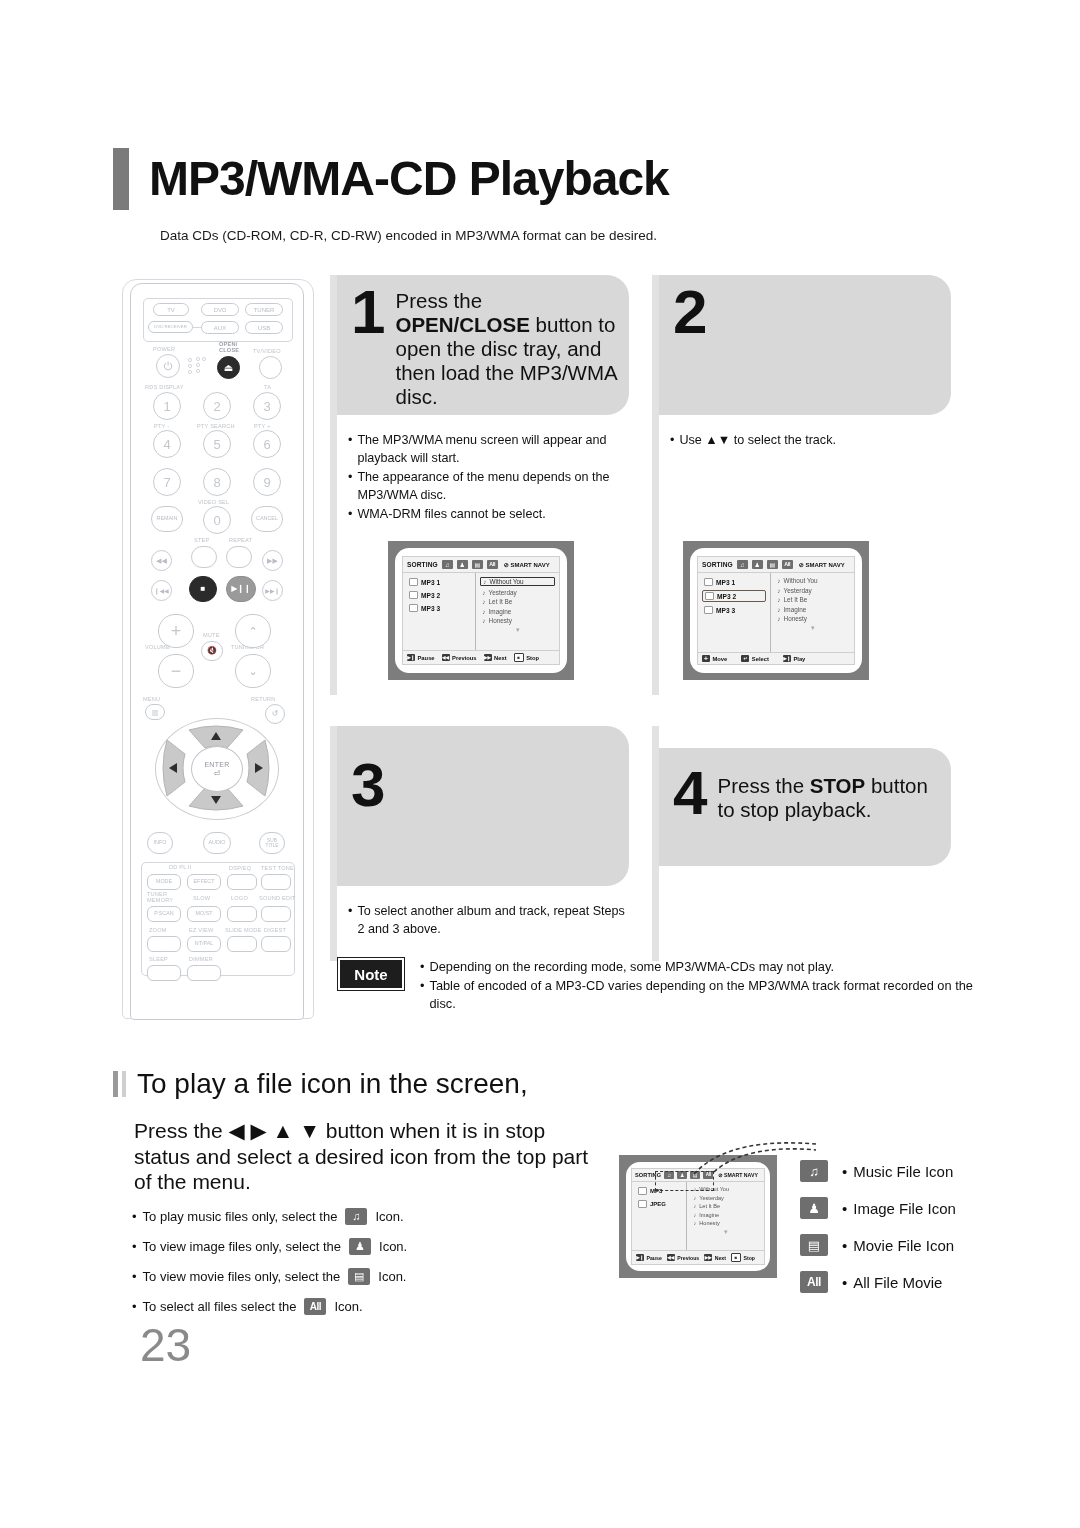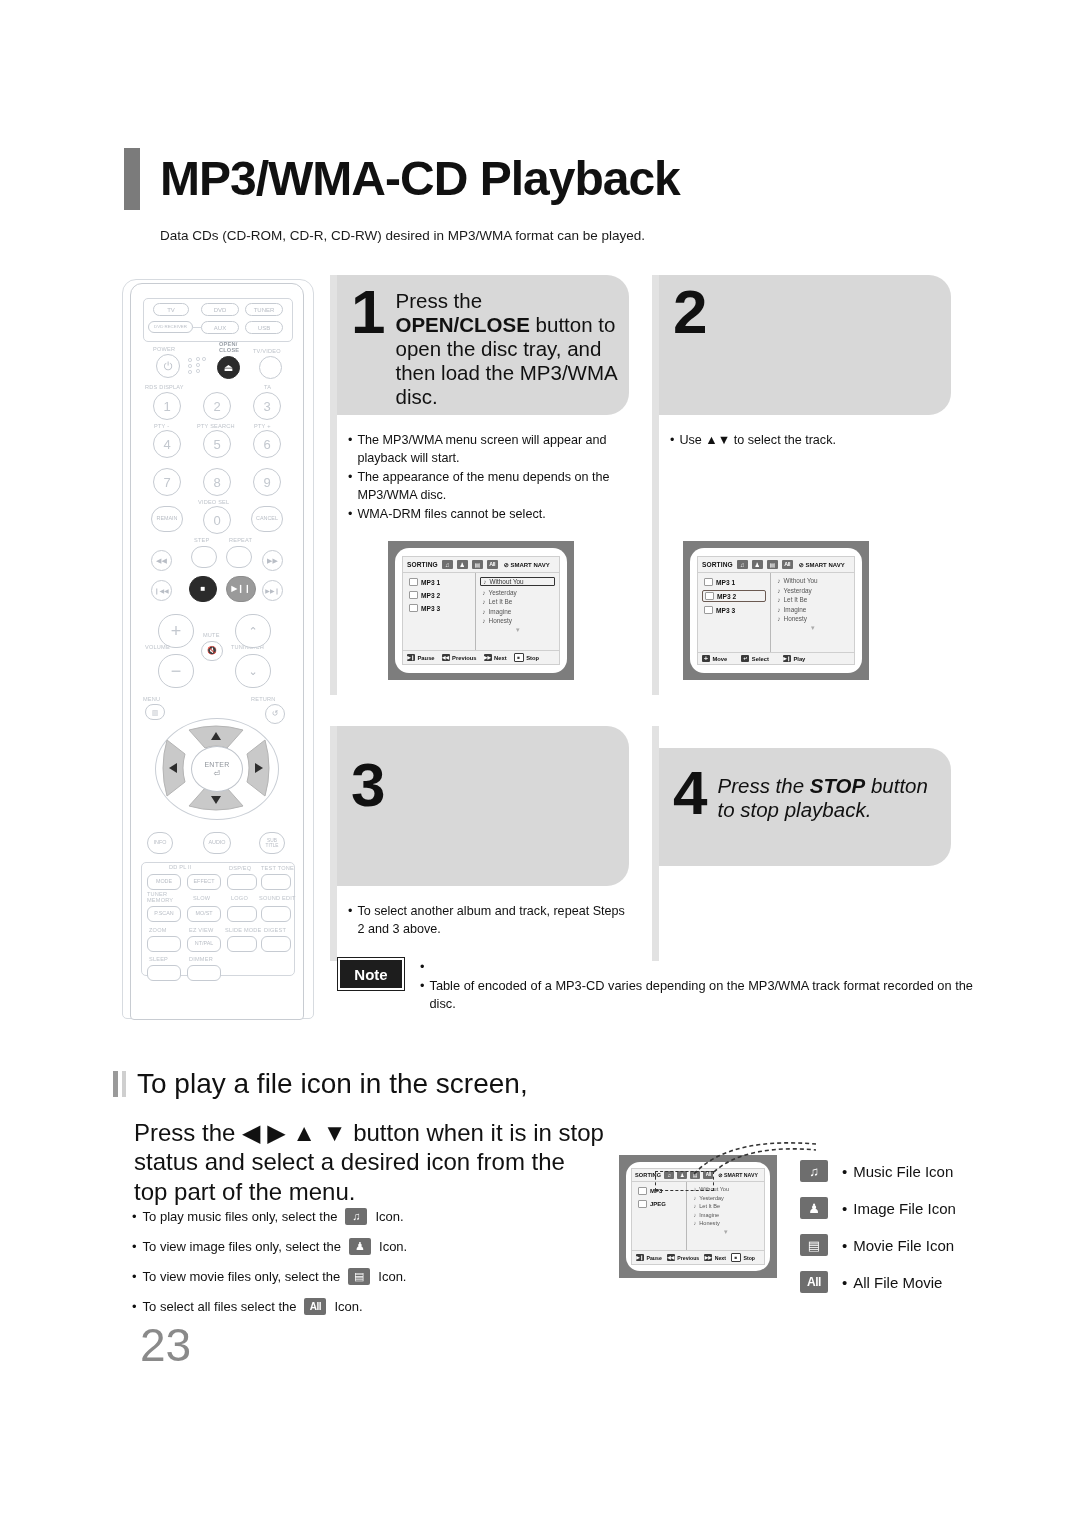--- a/index.html
+++ b/index.html
@@ -1,19 +1,19 @@
 <!DOCTYPE html>
 <html><head>
 <meta charset="utf-8">
 <style>
   html,body{margin:0;padding:0;background:#fff;}
   body{width:1080px;height:1528px;position:relative;font-family:"Liberation Sans",sans-serif;color:#111;overflow:hidden;}
 
   
-  #title-block{position:absolute;left:113px;top:148px;display:flex;align-items:center;margin-left:11px;}
+  #title-block{position:absolute;left:113px;top:148px;display:flex;align-items:center;}
   #title-bar{width:16px;height:62px;background:#7b7b7b;margin-right:20px;}
   #page-title{font-size:48px;font-weight:bold;letter-spacing:-1px;line-height:1;}
   #subtitle{position:absolute;left:160px;top:228px;font-size:13.5px;color:#1a1a1a;}
 
   
   #remote-wrap{position:absolute;left:122px;top:275px;width:190px;height:745px;}
   .rm-body{position:absolute;left:8px;top:8px;width:172px;height:735px;border:1.4px solid #c8ccd2;border-radius:12px 12px 4px 4px;background:#fff;}
   .rm-outer{position:absolute;left:0;top:4px;width:190px;height:738px;border:1.4px solid #d7dbe0;border-radius:14px 14px 5px 5px;}
   .btn{position:absolute;border:1.3px solid #c6cbd2;border-radius:999px;box-sizing:border-box;background:#fff;color:#b9bec6;font-size:6px;display:flex;align-items:center;justify-content:center;text-align:center;line-height:1;}
   .lbl{position:absolute;font-size:5.6px;color:#bfc4cb;letter-spacing:.2px;white-space:nowrap;}
@@ -68,21 +68,21 @@
   #note-badge{width:62px;height:28px;background:#1d1d1d;color:#fff;font-size:15px;font-weight:bold;display:flex;align-items:center;justify-content:center;border:2px solid #fff;outline:1.5px solid #1d1d1d;}
   #note-list{margin-left:16px;font-size:12.8px;line-height:1.45;}
   #note-list div{display:flex;}
   #note-list .bd{margin-right:5px;}
 
   
   #sec2-head{position:absolute;left:113px;top:1068px;display:flex;align-items:center;}
   #sec2-bar{width:5px;height:26px;background:#9a9a9a;margin-right:4px;}
   #sec2-bar2{width:4px;height:26px;background:#cfcfcf;margin-right:11px;}
   #sec2-title{font-size:28px;}
-  #sec2-para{position:absolute;left:134px;top:1118px;width:470px;font-size:24px;line-height:1.22;}
+  #sec2-para{position:absolute;left:134px;top:1118px;width:470px;font-size:21px;line-height:1.22;}
   #sec2-bullets{position:absolute;left:132px;top:1208px;font-size:13px;line-height:1;width:470px;}
   #sec2-bullets .row{display:flex;align-items:center;margin-bottom:13px;}
   #sec2-bullets .bd{margin-right:6px;}
   .inline-ic{width:22px;height:17px;background:#6e6e6e;border-radius:2px;display:inline-flex;align-items:center;justify-content:center;color:#fff;font-size:11px;margin:0 8px;}
   .inline-ic.all{font-size:10px;font-weight:bold;letter-spacing:-.5px;}
 
   #legend{position:absolute;left:800px;top:1160px;font-size:15px;}
   #legend .row{display:flex;align-items:center;margin-bottom:15px;}
   #legend .lic{width:28px;height:22px;background:#6e6e6e;border-radius:2px;display:flex;align-items:center;justify-content:center;color:#fff;font-size:13px;margin-right:14px;}
   #legend .lic.all{font-size:12px;font-weight:bold;letter-spacing:-.5px;}
@@ -93,21 +93,21 @@
   .dash-box{position:absolute;border:1.6px dashed #333;}
   svg.callout{position:absolute;overflow:visible;}
 </style>
 </head>
 <body>
 
 <div id="title-block">
   <div id="title-bar"></div>
   <div id="page-title">MP3/WMA-CD Playback</div>
 </div>
-<div id="subtitle">Data CDs (CD-ROM, CD-R, CD-RW) desired in MP3/WMA format can be played.</div>
+<div id="subtitle">Data CDs (CD-ROM, CD-R, CD-RW) encoded in MP3/WMA format can be desired.</div>
 
 <div id="remote-wrap">
   <div class="rm-outer"></div>
   <div class="rm-body">
 
     <div class="srcbox" style="left:12px;top:14px;width:148px;height:42px;"></div>
     <div class="btn pill" style="left:22px;top:19px;width:36px;height:13px;">TV</div>
     <div class="btn pill" style="left:70px;top:19px;width:38px;height:13px;">DVD</div>
     <div class="btn pill" style="left:114px;top:19px;width:38px;height:13px;">TUNER</div>
     <div class="btn pill" style="left:17px;top:37px;width:45px;height:12px;font-size:4.4px;">DVD RECEIVER</div>
@@ -421,30 +421,31 @@
 </div>
 <div class="bullets" style="left:348px;top:903px;width:285px;">
   <div>
       <span class="bd">•</span>
       <span class="bt">To select another album and track, repeat Steps 2 and 3 above.</span>
     </div>
 </div>
 
 <div class="stepbox" style="left:659px;top:748px;width:292px;height:118px;">
   <div class="stepnum" style="padding-top:16px;">4</div>
-  <div class="steptext" style="padding-top:26px;font-style:italic;">
+  <div class="steptext" style="padding-top:26px;">
     <span>Press the </span><b>STOP</b><span> button to stop playback.</span>
   </div>
 </div>
 
 <div id="note">
   <div id="note-badge">Note</div>
   <div id="note-list">
     <div>
         <span class="bd">•</span>
+        <span>Depending on the recording mode, some MP3/WMA-CDs may not play.</span>
       </div>
     <div>
         <span class="bd">•</span>
         <span style="max-width:560px;">Table of encoded of a MP3-CD varies depending on the MP3/WMA track format recorded on the disc.</span>
       </div>
   </div>
 </div>
 
 <div id="sec2-head">
   <div id="sec2-bar"></div>

